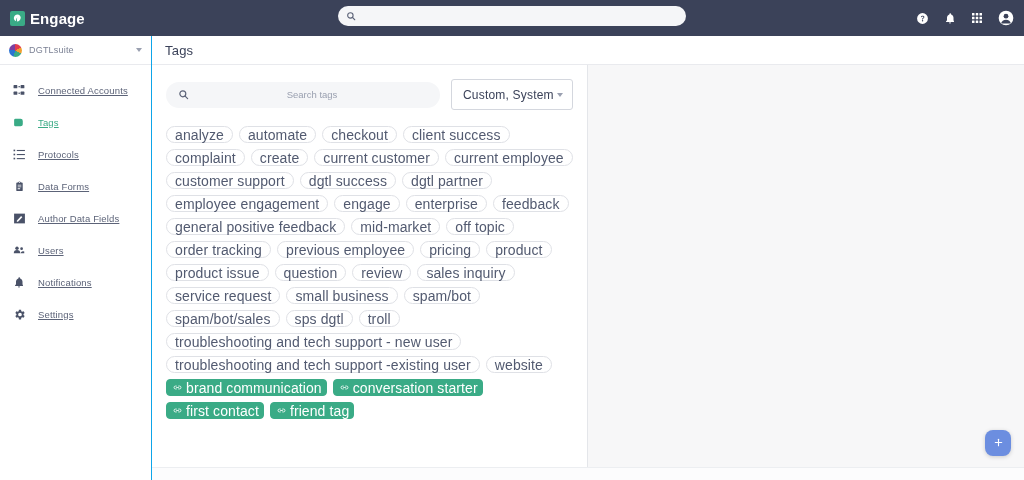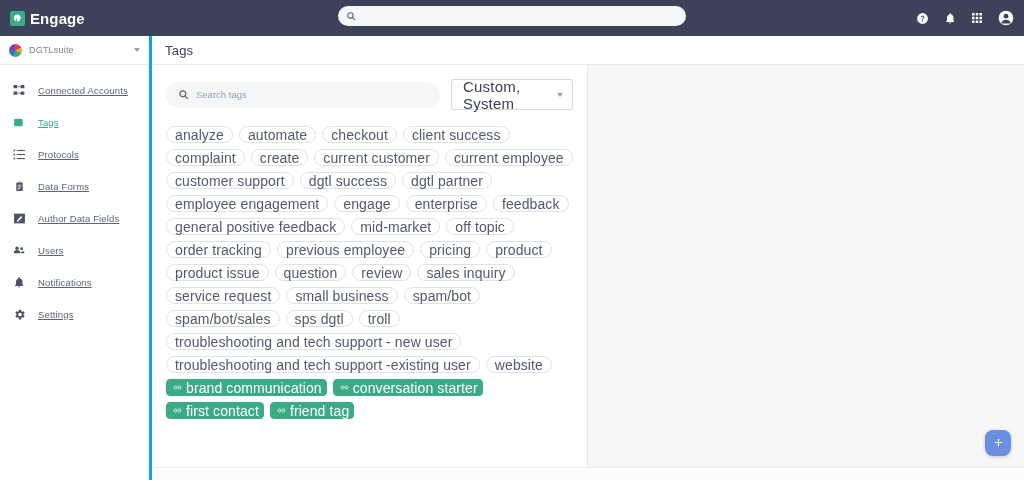--- a/index.html
+++ b/index.html
@@ -40,21 +40,21 @@
     display: flex; align-items: center; gap: 15px;
   }
   .top-icons .ti { cursor: pointer; display: flex; align-items: center; justify-content: center; }
 
   
   .body { flex: 1; display: flex; min-height: 0; }
 
   
   .sidebar {
     width: 152px; flex: 0 0 152px; background: #ffffff;
-    border-right: 3px solid #0ea5e9; display: flex; flex-direction: column;
+    border-right: 1px solid #0ea5e9; display: flex; flex-direction: column;
   }
   .workspace {
     height: 29px; display: flex; align-items: center; gap: 7px;
     padding: 0 9px; border-bottom: 1px solid #e9eaee; cursor: pointer;
   }
   .ws-logo {
     width: 13px; height: 13px; border-radius: 50%;
     background: conic-gradient(#e23b4e 0deg 60deg, #f0a030 60deg 120deg,
                 #3aab86 120deg 200deg, #2c73d2 200deg 280deg, #7b3fa0 280deg 360deg);
     flex: 0 0 13px;
@@ -85,29 +85,29 @@
     width: 436px; flex: 0 0 436px; background: #fff;
     border-right: 1px solid #e4e6ea; padding: 14px 0 0 0; overflow: hidden;
   }
   .filters { display: flex; align-items: center; gap: 11px; padding: 0 14px; }
   .tag-search {
     flex: 1; height: 26px; background: #f5f6f8; border-radius: 13px;
     display: flex; align-items: center; gap: 7px; padding: 0 12px;
   }
   .tag-search input {
     border: none; background: transparent; outline: none; width: 100%;
-    font-family: "Liberation Sans", sans-serif; font-size: 9.5px; color: #3b4259;
+    font-family: "Liberation Sans", sans-serif; font-size: 9.5px; color: #3b4259; text-align: center;
   }
   .tag-search input::placeholder { color: #9aa0b0; }
   .select-box {
     width: 122px; height: 31px; border: 1px solid #d4d7de; border-radius: 3px;
     display: flex; align-items: center; justify-content: space-between;
     padding: 0 9px 0 11px; cursor: pointer; background: #fff;
   }
-  .select-box .sv { font-size: 15px; color: #3b4259; letter-spacing: .2px; }
+  .select-box .sv { font-size: 12px; color: #3b4259; letter-spacing: .2px; }
 
   .chips {
     display: flex; flex-wrap: wrap; gap: 6px 6px;
     padding: 16px 14px 0 14px; align-content: flex-start;
   }
   .chip {
     height: 17px; border: 1px solid #dfe1e6; border-radius: 9px;
     display: inline-flex; align-items: center; gap: 4px;
     padding: 0 8px; font-size: 14px; color: #525a70; background: #fff;
     cursor: pointer; white-space: nowrap; letter-spacing: .1px;

